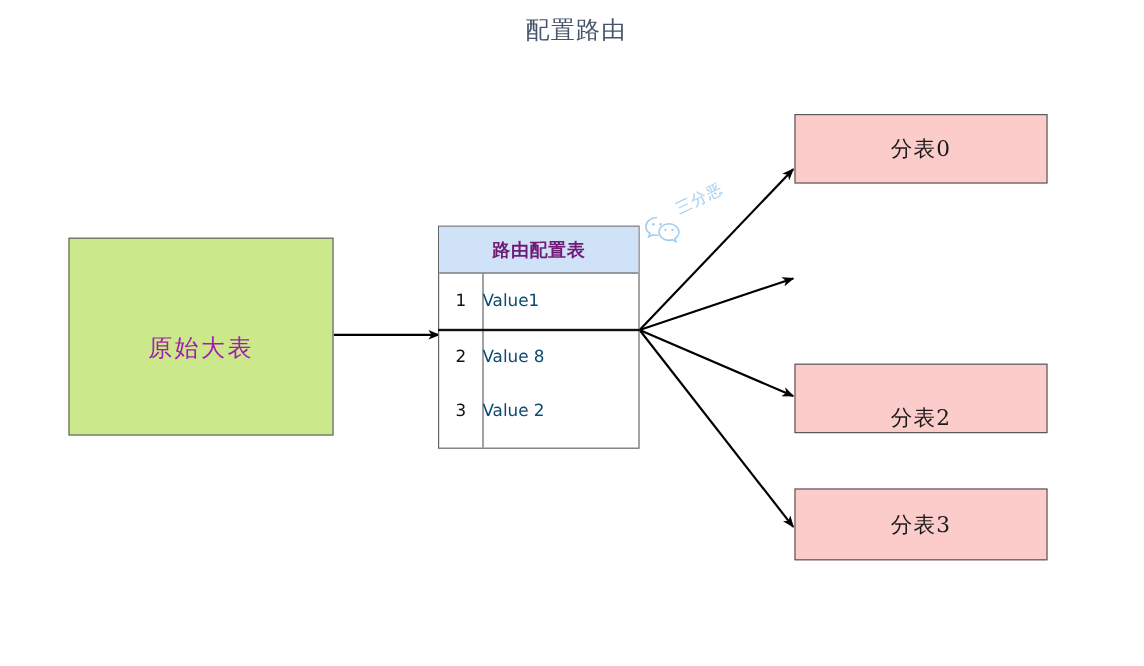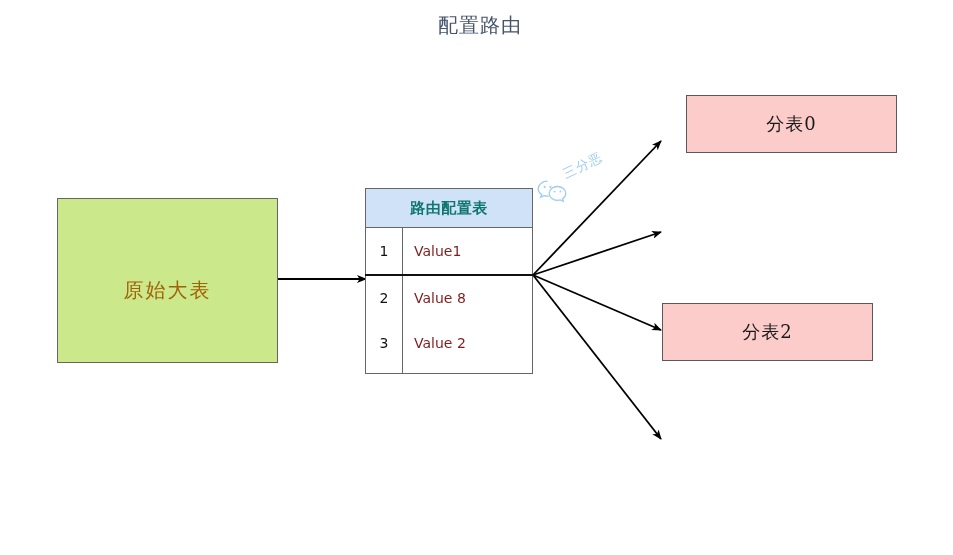--- a/index.html
+++ b/index.html
@@ -55,21 +55,21 @@
     background: #cbe88a;
     border: 1.5px solid #666666;
     box-sizing: border-box;
     display: flex;
     align-items: center;
     justify-content: center;
   }
   .source-box .label {
     font-family: Liberation Mono, monospace;
     font-size: 20px;
-    color: #a16207;
+    color: #a21caf;
     letter-spacing: 2px;
     margin-top: 20px;
   }
 
   
   .route-table {
     position: absolute;
     left: 365px;
     top: 188px;
     width: 168px;
@@ -84,21 +84,21 @@
     border-bottom: 1.2px solid #666666;
     display: flex;
     align-items: center;
     justify-content: center;
     box-sizing: border-box;
   }
   .route-table .thead .title {
     font-family: "DejaVu Sans", "Liberation Sans", sans-serif;
     font-weight: bold;
     font-size: 15px;
-    color: #0f766e;
+    color: #701a75;
     letter-spacing: 0.5px;
   }
   .route-table .tbody {
     position: relative;
     height: 145px;
   }
   .col-divider {
     position: absolute;
     left: 36px;
     top: 0;
@@ -126,24 +126,23 @@
   .t-row.r2 { top: 47px; }
   .t-row.r3 { top: 92px; }
   .t-row .cell-key {
     width: 36px;
     text-align: center;
     font-family: "DejaVu Sans", "Liberation Sans", sans-serif;
     font-size: 14px;
     color: #111111;
   }
   .t-row .cell-val {
-    padding-left: 12px;
     font-family: "DejaVu Sans", "Liberation Sans", sans-serif;
     font-size: 14px;
-    color: #7f1d1d;
+    color: #0c4a6e;
   }
 
   
   .shard-box {
     position: absolute;
     left: 662px;
     width: 211px;
     height: 58px;
     background: #fcccca;
     border: 1.5px solid #595959;
@@ -151,23 +150,23 @@
     display: flex;
     align-items: center;
     justify-content: center;
   }
   .shard-box .label {
     font-family: "DejaVu Serif", "Liberation Serif", serif;
     font-size: 18px;
     color: #1a1a1a;
     letter-spacing: 1px;
   }
-  .shard-0 { top: 95px; margin-left: 24px; }
+  .shard-0 { top: 95px; }
   .shard-1 { top: 198px; }
-  .shard-2 { top: 303px; }
+  .shard-2 { top: 303px; align-items: flex-end; }
   .shard-3 { top: 407px; height: 60px; }
 
   
   .watermark {
     position: absolute;
     left: 536px;
     top: 163px;
     width: 120px;
     height: 44px;
     pointer-events: none;
@@ -259,14 +258,17 @@
     </span>
     <span class="wm-text">三分恶</span>
   </div>
 
   <div class="shard-box shard-0">
     <span class="label">分表0</span>
   </div>
   <div class="shard-box shard-2">
     <span class="label">分表2</span>
   </div>
+  <div class="shard-box shard-3">
+    <span class="label">分表3</span>
+  </div>
 
 </div>
 
 </body></html>

